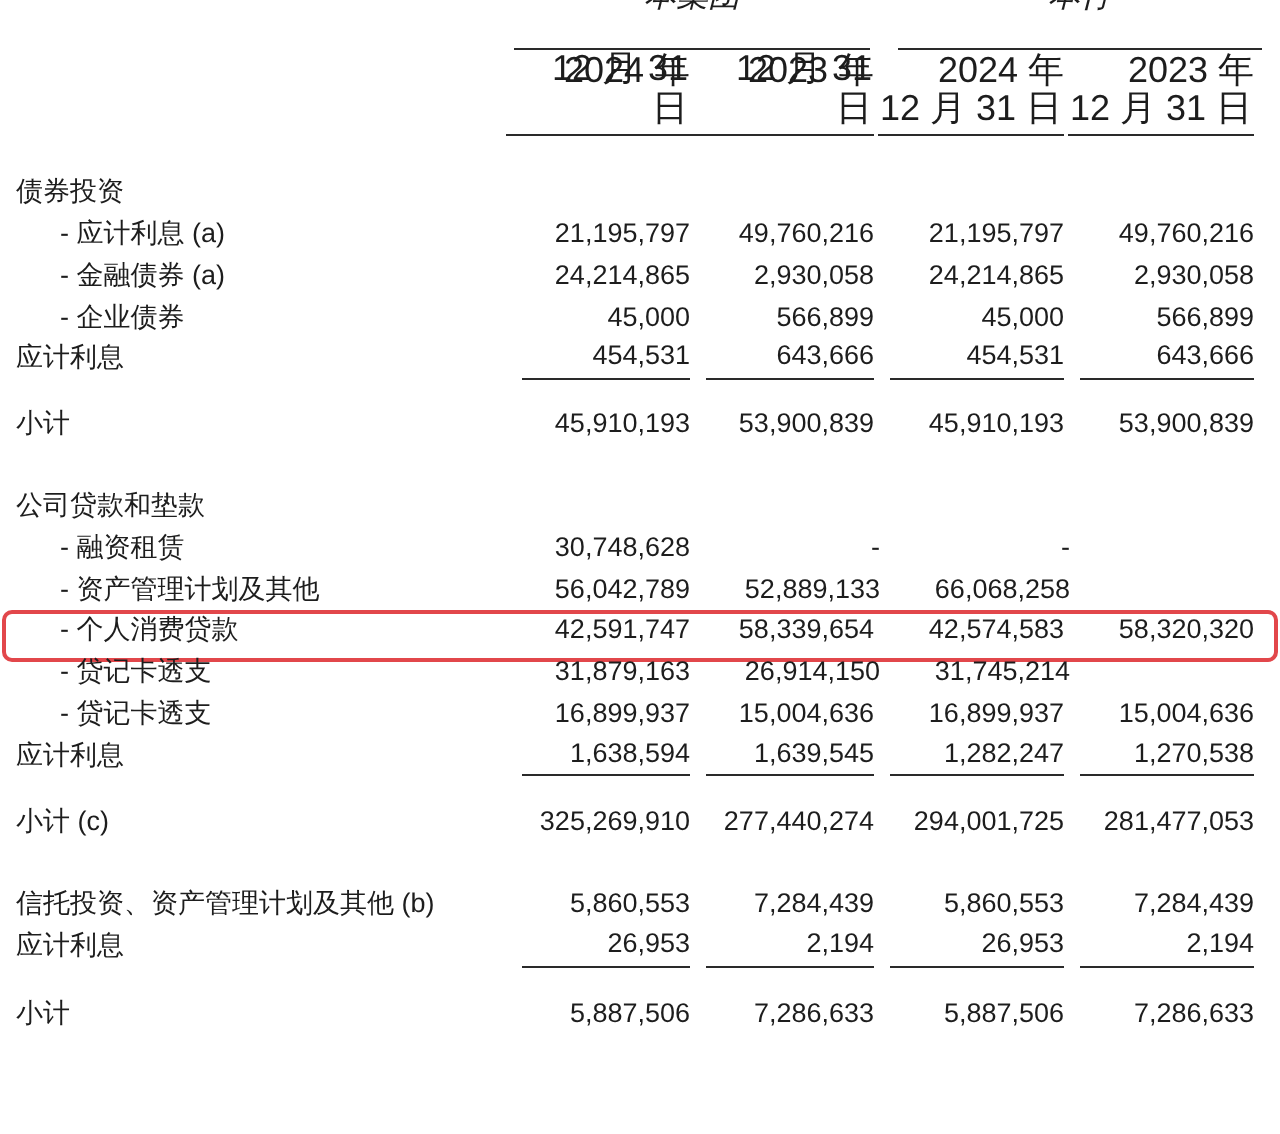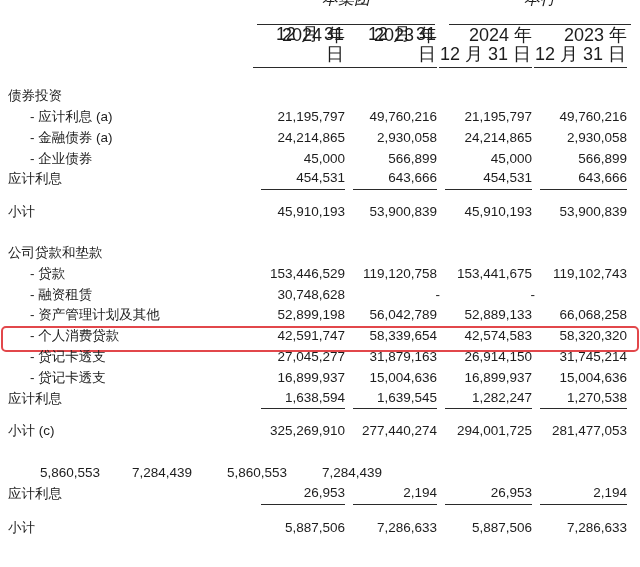--- a/index.html
+++ b/index.html
@@ -126,56 +126,47 @@
     <div class="c-v c3">45,910,193</div>
     <div class="c-v c4">53,900,839</div>
   </div>
 
   <div class="sp-lg"></div>
 
   <div class="row">
     <div class="c-label">公司贷款和垫款</div>
   </div>
 
-  <div class="row">
-    <div class="c-label indent">- 贷款</div>
-    <div class="c-v c1">153,446,529</div>
-    <div class="c-v c2">119,120,758</div>
-    <div class="c-v c3">153,441,675</div>
-    <div class="c-v c4">119,102,743</div>
-  </div>
 
   <div class="row">
     <div class="c-label indent">- 融资租赁</div>
     <div class="c-v c1">30,748,628</div>
     <div class="c-v c3">-</div>
     <div class="c-v c4">-</div>
   </div>
 
 
   <div class="row">
     <div class="c-label indent">- 资产管理计划及其他</div>
-    <div class="c-v c1">52,899,198</div>
     <div class="c-v c2">56,042,789</div>
     <div class="c-v c3">52,889,133</div>
     <div class="c-v c4">66,068,258</div>
   </div>
 
   <div class="row">
     <div class="hl-box"></div>
     <div class="c-label indent">- 个人消费贷款</div>
     <div class="c-v c1">42,591,747</div>
     <div class="c-v c2">58,339,654</div>
     <div class="c-v c3">42,574,583</div>
     <div class="c-v c4">58,320,320</div>
   </div>
 
   <div class="row">
     <div class="c-label indent">- 贷记卡透支</div>
-    <div class="c-v c1">27,045,277</div>
     <div class="c-v c2">31,879,163</div>
     <div class="c-v c3">26,914,150</div>
     <div class="c-v c4">31,745,214</div>
   </div>
 
   <div class="row">
     <div class="c-label indent">- 贷记卡透支</div>
     <div class="c-v c1">16,899,937</div>
     <div class="c-v c2">15,004,636</div>
     <div class="c-v c3">16,899,937</div>
@@ -196,20 +187,21 @@
     <div class="c-label">小计 (c)</div>
     <div class="c-v c1">325,269,910</div>
     <div class="c-v c2">277,440,274</div>
     <div class="c-v c3">294,001,725</div>
     <div class="c-v c4">281,477,053</div>
   </div>
 
   <div class="sp-xl"></div>
 
   <div class="row">
+    <div class="c-label">信托投资、资产管理计划及其他 (b)</div>
     <div class="c-v c1">5,860,553</div>
     <div class="c-v c2">7,284,439</div>
     <div class="c-v c3">5,860,553</div>
     <div class="c-v c4">7,284,439</div>
   </div>
 
   <div class="row u">
     <div class="c-label">应计利息</div>
     <div class="c-v c1">26,953</div>
     <div class="c-v c2">2,194</div>

